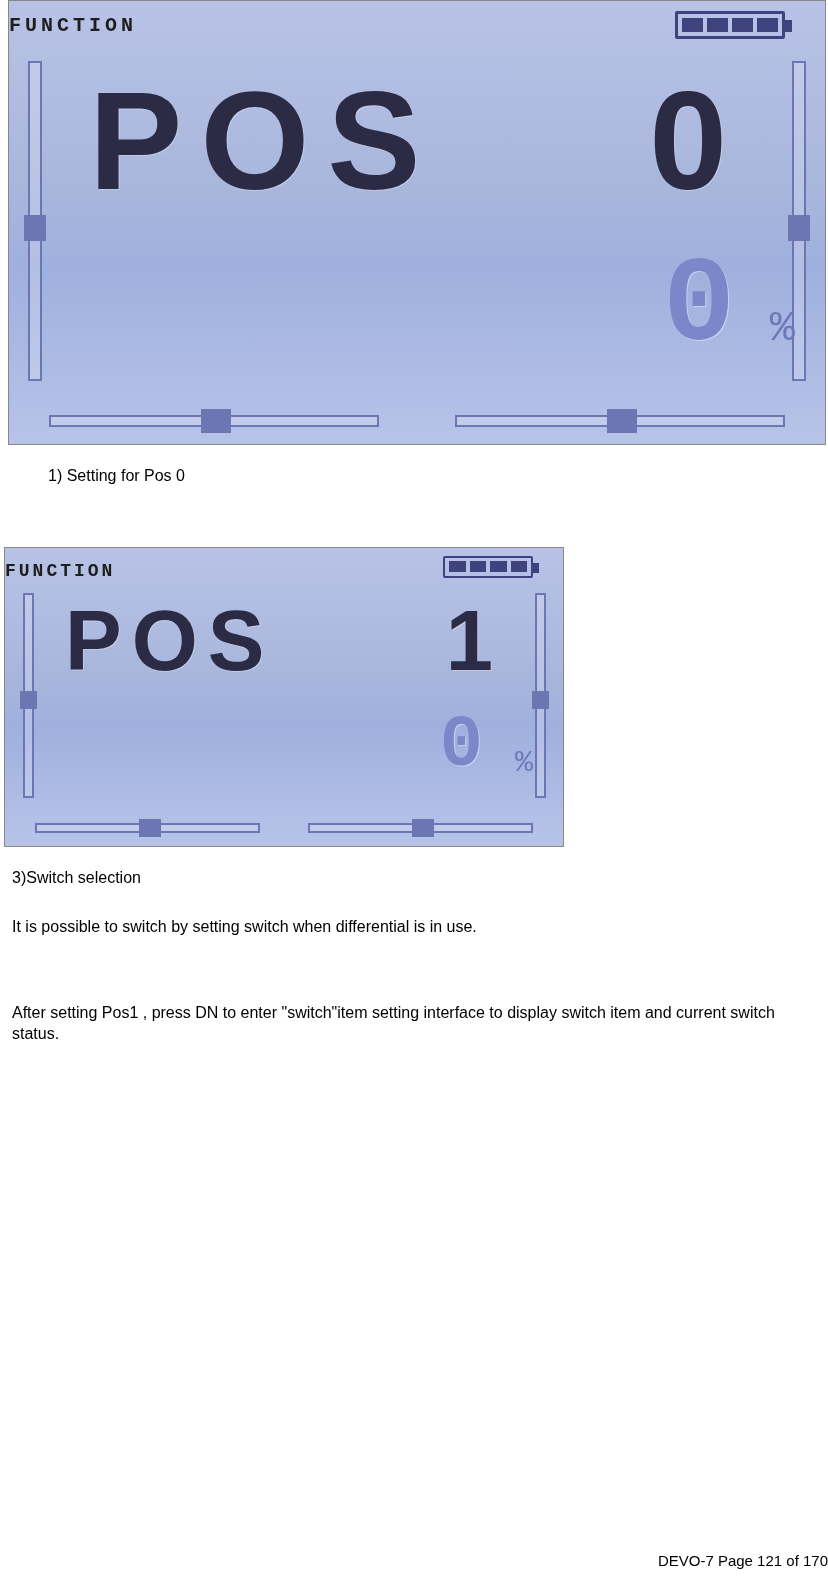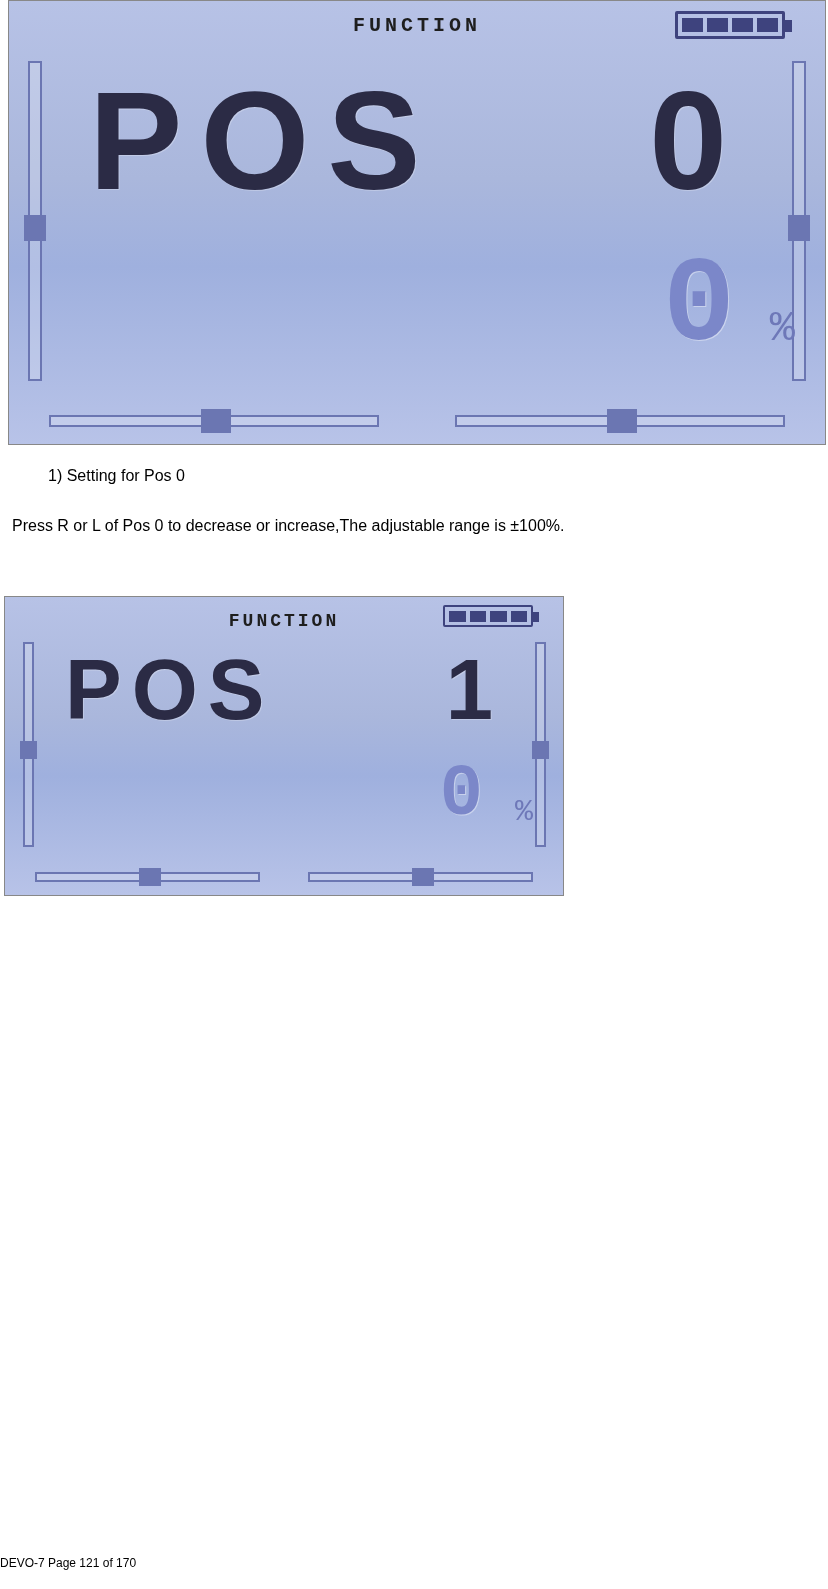--- a/index.html
+++ b/index.html
@@ -1,21 +1,21 @@
 <!DOCTYPE html>
 <html><head>
 <meta charset="utf-8">
 <style>
   html,body{margin:0;padding:0;background:#fff;font-family:Arial,Helvetica,sans-serif;color:#000;font-size:16px;line-height:1.35}
   .page{width:828px;min-height:1589px;margin:0 auto;position:relative;box-sizing:border-box;padding:0 4px}
   
   .lcd{position:relative;background:linear-gradient(180deg,#b7c2e6 0%,#aab7dc 40%,#9fb0de 60%,#b8c3e8 100%);border:1px solid #888;box-sizing:border-box;overflow:hidden}
   .lcd.big{width:818px;height:445px;margin-left:4px}
   .lcd.small{width:560px;height:300px;margin-left:0}
-  .lcd .header{position:absolute;top:6px;left:0;right:0;height:36px;display:flex;justify-content:center;align-items:center}
+  .lcd .header{position:absolute;top:6px;left:0;right:0;height:36px;display:flex;align-items:center}
   .lcd .header .title{font-family:"Courier New",monospace;font-weight:bold;letter-spacing:4px;color:#1e1e1e;font-size:20px}
   .lcd.small .header .title{font-size:18px;letter-spacing:3px}
   .battery{position:absolute;right:40px;top:10px;width:110px;height:28px;border:3px solid #3e437e;border-radius:2px;display:flex;align-items:center;gap:4px;padding:0 4px;box-sizing:border-box}
   .battery::after{content:"";position:absolute;right:-10px;top:6px;width:7px;height:12px;background:#3e437e}
   .battery .cell{flex:1;height:14px;background:#3e437e}
   .lcd.small .battery{right:30px;top:8px;width:90px;height:22px;border-width:2px}
   .lcd.small .battery .cell{height:11px}
   .lcd.small .battery::after{right:-8px;top:5px;width:6px;height:10px}
   
   .seg-row{position:absolute;left:80px;right:80px;display:flex;justify-content:space-between;align-items:flex-start}
@@ -49,21 +49,21 @@
   .htrim.right{right:40px}
   .lcd.small .htrim.left{left:30px}
   .lcd.small .htrim.right{right:30px}
   .htrim .rail{position:relative;flex:1;height:8px;border:2px solid #6b76b2;background:rgba(255,255,255,.2)}
   .lcd.small .htrim .rail{height:6px}
   .htrim .thumb{position:absolute;top:-8px;left:46%;width:30px;height:24px;background:#6b76b2}
   .lcd.small .htrim .thumb{top:-6px;width:22px;height:18px}
   
   .para{margin:8px;padding:12px 0 8px 0}
   .indent{padding-left:36px}
-  .footer{position:absolute;left:0;right:0;bottom:18px;text-align:left;font-size:12px}
+  .footer{position:absolute;left:0;right:0;bottom:18px;text-align:right;font-size:15px}
   .gap{height:44px}
 </style>
 </head>
 <body>
 <div class="page">
 
 <div class="lcd big">
   <div class="header">
     <span class="title">FUNCTION</span>
   </div>
@@ -95,21 +95,20 @@
         </div>
       </div>
   <div class="htrim right">
         <div class="rail">
           <div class="thumb"></div>
         </div>
       </div>
 </div>
 
 <p class="para indent">1)    Setting for Pos 0</p>
-<p class="para">Press R or L of Pos 0 to decrease or increase,The adjustable range is ±100%.</p>
 
 <div class="gap"></div>
 
 <div class="lcd small">
   <div class="header">
     <span class="title">FUNCTION</span>
   </div>
   <div class="battery">
     <div class="cell"></div>
         <div class="cell"></div>
@@ -137,17 +136,20 @@
           <div class="thumb"></div>
         </div>
       </div>
   <div class="htrim right">
         <div class="rail">
           <div class="thumb"></div>
         </div>
       </div>
 </div>
 
+<p class="para">3)Switch selection</p>
+<p class="para">It is possible to switch by setting switch when differential is in use.</p>
 <div style="height:28px"></div>
+<p class="para"> After setting Pos1 , press DN to enter "switch"item setting interface to display switch item and current switch status.</p>
 
 <div class="footer">DEVO-7     Page 121 of 170</div>
 
 </div>
 
 </body></html>

